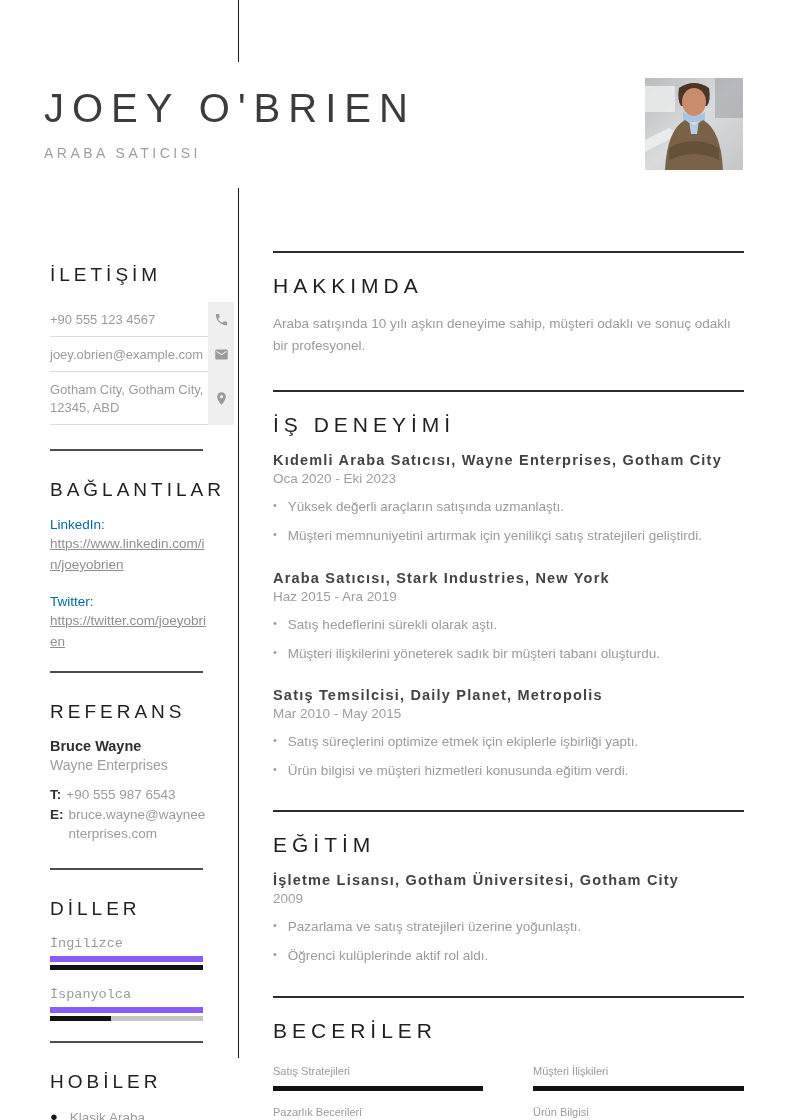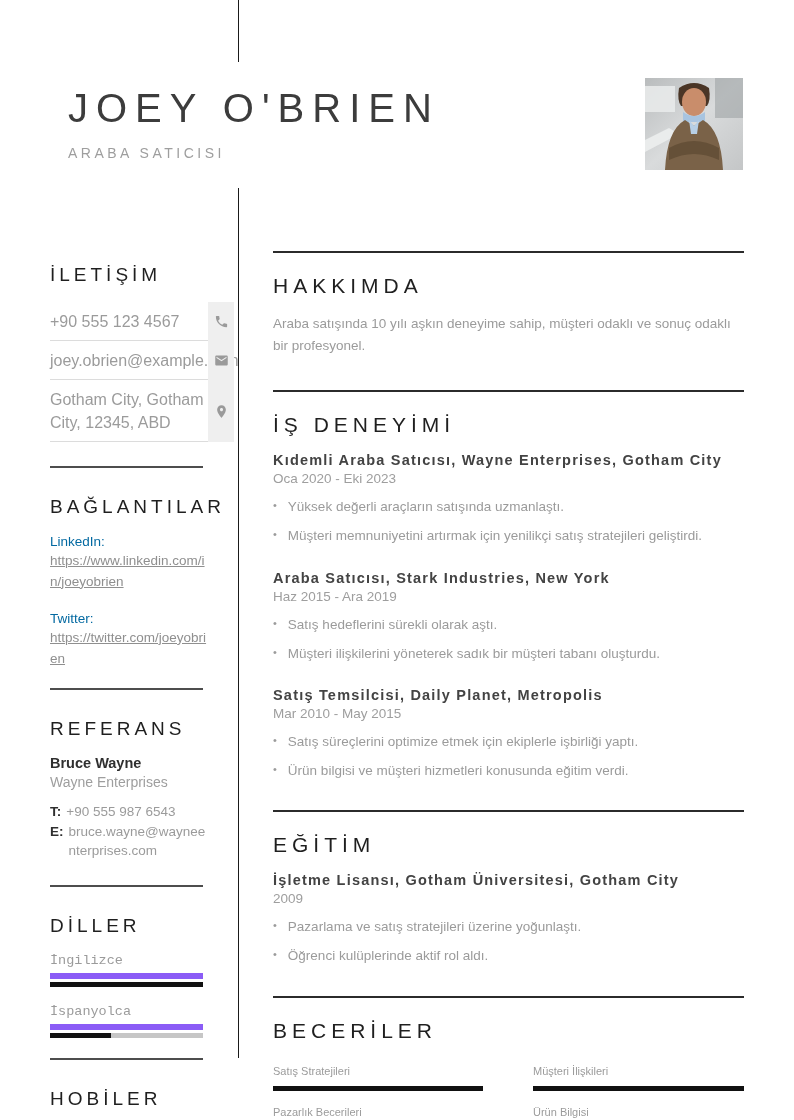--- a/index.html
+++ b/index.html
@@ -9,35 +9,35 @@
     background:#ffffff;
     font-family:"Liberation Sans","DejaVu Sans",sans-serif;
     overflow:hidden;
     color:#3c3c3c;
   }
   
   .vline-top  { position:absolute; left:238px; top:0;    width:1px; height:62px;  background:#1a1a1a; }
   .vline-main { position:absolute; left:238px; top:188px; width:1px; height:870px; background:#1a1a1a; }
 
   
-  .header { position:absolute; left:68px; top:86px; width:560px; }
+  .header { position:absolute; left:44px; top:86px; width:560px; }
   .name { font-size:40px; font-weight:400; letter-spacing:8px; color:#3c3c3c; }
   .subtitle { margin-top:14px; font-size:14px; letter-spacing:3.5px; color:#9e9e9e; font-weight:500; }
 
   
   .photo { position:absolute; left:645px; top:78px; width:98px; height:92px; overflow:hidden; }
 
   
   .sidebar { position:absolute; left:50px; top:262px; width:188px; }
   .side-h2 { font-size:19px; font-weight:500; letter-spacing:4px; color:#1f1f1f; margin-bottom:14px; line-height:1.35; }
   .side-rule { height:2px; background:#4d4d4d; width:153px; margin:24px 0 26px 0; }
 
   .contact-row { display:flex; align-items:stretch; }
   .contact-txt { width:158px; border-bottom:1px solid #dcdcdc; padding:9px 4px 7px 0;
-                 font-size:16px; color:#9b9b9b; line-height:1.4; }
+                 font-size:13px; color:#9b9b9b; line-height:1.4; }
   .contact-ico { width:26px; background:#efefef; display:flex; align-items:center; justify-content:center; }
   .contact-ico svg { width:15px; height:15px; fill:#9a9a9a; }
 
   .link-block { margin-bottom:18px; width:158px; }
   .link-label { font-size:13.5px; color:#0369a1; margin-bottom:2px; }
   .link-url { font-size:13.5px; color:#8f8f8f; text-decoration:underline; word-break:break-all; line-height:1.55; display:block; }
 
   .ref-name { font-size:14.5px; font-weight:700; color:#2f2f2f; }
   .ref-company { font-size:14px; color:#9e9e9e; margin-top:3px; margin-bottom:12px; }
   .ref-row { display:flex; font-size:13.5px; line-height:1.45; width:160px; }

